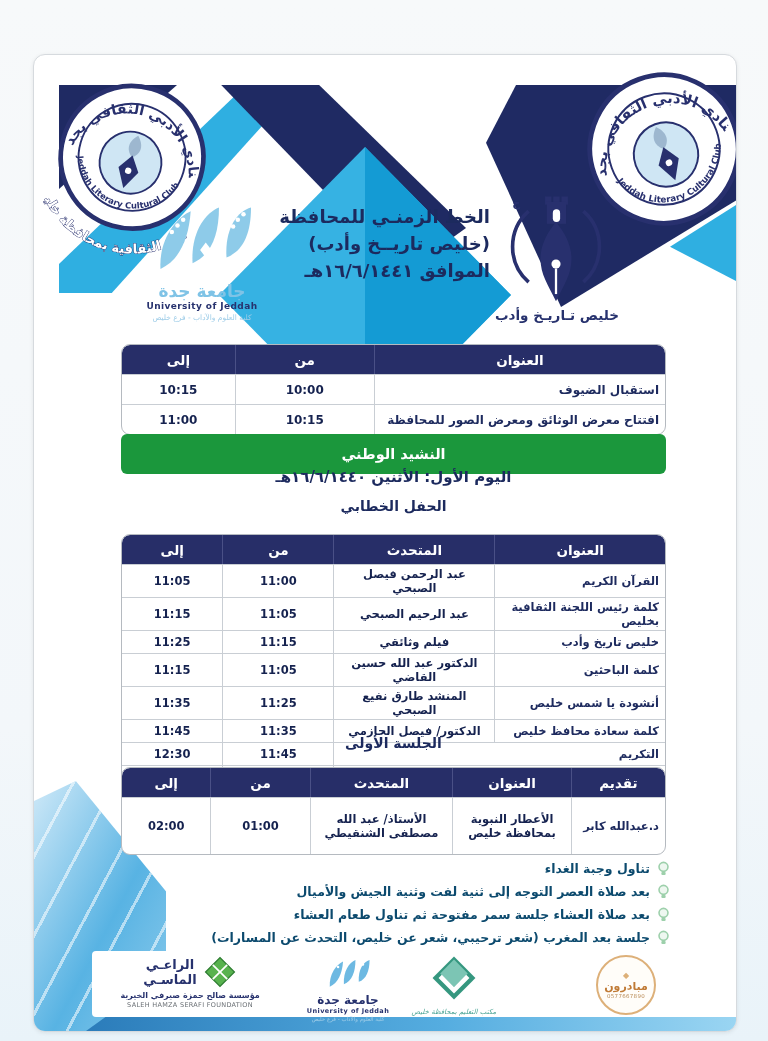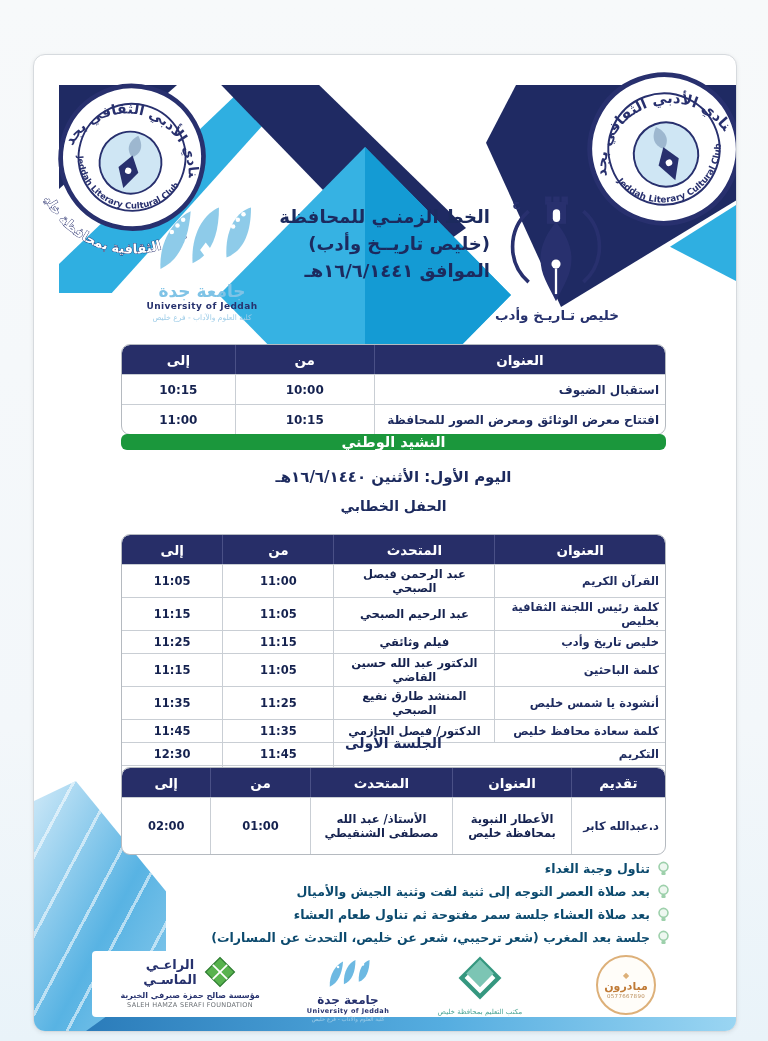--- a/index.html
+++ b/index.html
@@ -67,21 +67,21 @@
   table.sched td.title-cell{text-align:right;color:#1d2a5e;}
   #table1{top:289px;} #table1 td{height:25px;}
   #table1 th:nth-child(1){width:55%;} #table1 th:nth-child(2){width:25%;} #table1 th:nth-child(3){width:20%;}
   #table2{top:479px;} #table2 td{height:18px;font-size:11.5px;}
   #table2 th:nth-child(1){width:32%;} #table2 th:nth-child(2){width:30%;}
   #table2 th:nth-child(3){width:20%;} #table2 th:nth-child(4){width:18%;}
   #table3{top:712px;} #table3 td{height:52px;font-size:11.5px;}
   #table3 th:nth-child(1){width:17%;} #table3 th:nth-child(2){width:22%;}
   #table3 th:nth-child(3){width:27%;} #table3 th:nth-child(4){width:18%;} #table3 th:nth-child(5){width:16%;}
   
-  .anthem{position:absolute;left:87px;top:379px;width:545px;height:16px;background:#1b973c;
+  .anthem{position:absolute;left:87px;top:379px;width:545px;height:40px;background:#1b973c;
     border-radius:6px;color:#fff;font-weight:bold;font-size:14.5px;display:flex;
     align-items:center;justify-content:center;direction:rtl;}
   .center-head{position:absolute;left:87px;width:545px;text-align:center;direction:rtl;
     color:#1c2a5e;font-weight:bold;}
   .day-head{top:413px;font-size:15px;}
   .ceremony-head{top:443px;font-size:14px;}
   .session-head{top:680px;font-size:14px;}
   
   .notes{position:absolute;right:62px;top:800px;width:500px;direction:rtl;background:#fff;
     padding:2px 4px;}
@@ -96,21 +96,21 @@
   .flogo{position:absolute;top:900px;text-align:center;}
   .lg-serafi{left:76px;width:160px;}
   .serafi-top{display:flex;align-items:center;justify-content:center;gap:6px;direction:rtl;}
   .serafi-title{color:#27326e;font-weight:bold;font-size:13px;line-height:15px;direction:rtl;}
   .serafi-callig{color:#27326e;font-size:8px;font-weight:bold;margin-top:2px;direction:rtl;}
   .serafi-en{color:#6a6f74;font-size:6.5px;letter-spacing:.3px;margin-top:1px;}
   .lg-uoj{left:262px;width:104px;}
   .lg-uoj .uoj-name{font-size:12px;margin-top:0;}
   .lg-uoj .uoj-en{font-size:6.5px;}
   .lg-uoj .uoj-branch{font-size:5.5px;margin-top:1px;}
-  .lg-edu{left:396px;width:100px;}
+  .lg-edu{left:370px;width:100px;font-style:italic;}
   .edu-caption{color:#4da596;font-size:7px;margin-top:3px;direction:rtl;}
   .lg-mub{left:542px;width:100px;display:flex;justify-content:center;}
   .mub-circle{width:56px;height:56px;border:2px solid #ddb079;border-radius:50%;
     display:flex;flex-direction:column;align-items:center;justify-content:center;background:#fffdf9;}
   .mub-diamond{color:#ddb079;font-size:8px;line-height:8px;}
   .mub-name{color:#c07a35;font-weight:bold;font-size:11px;direction:rtl;line-height:13px;}
   .mub-phone{color:#b98c58;font-size:5.5px;letter-spacing:.3px;}
 </style>
 </head>
 <body>

